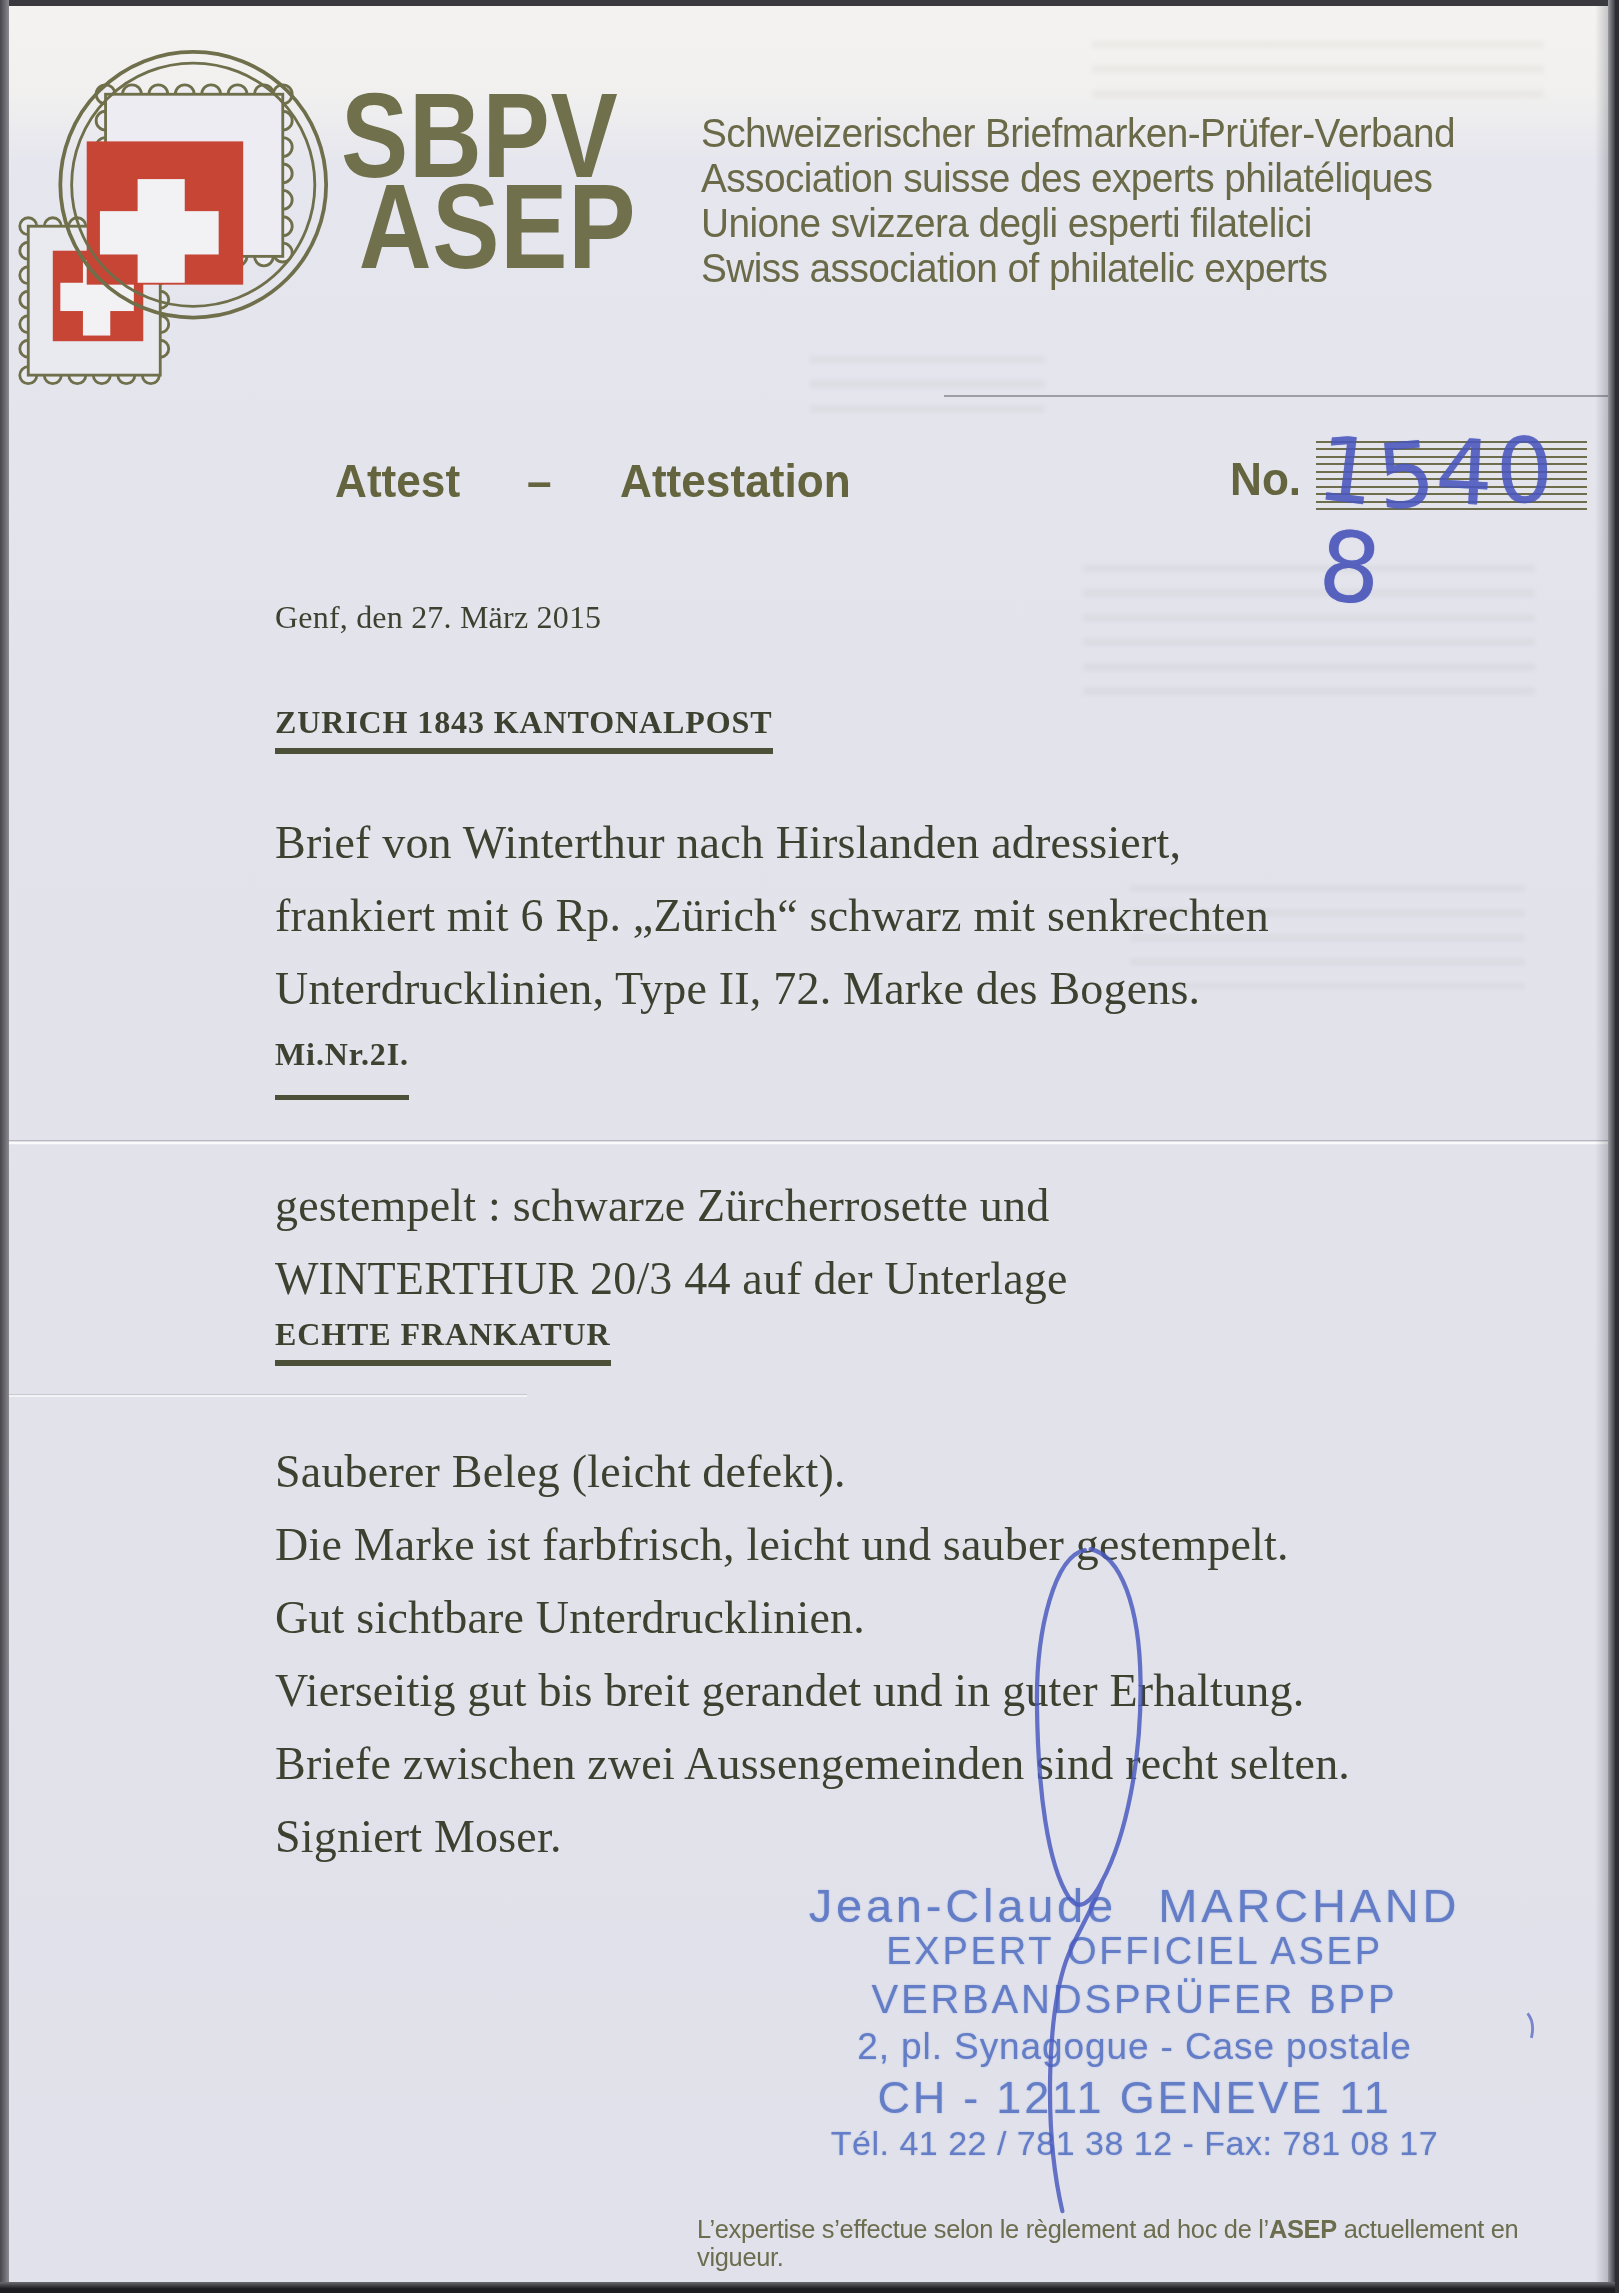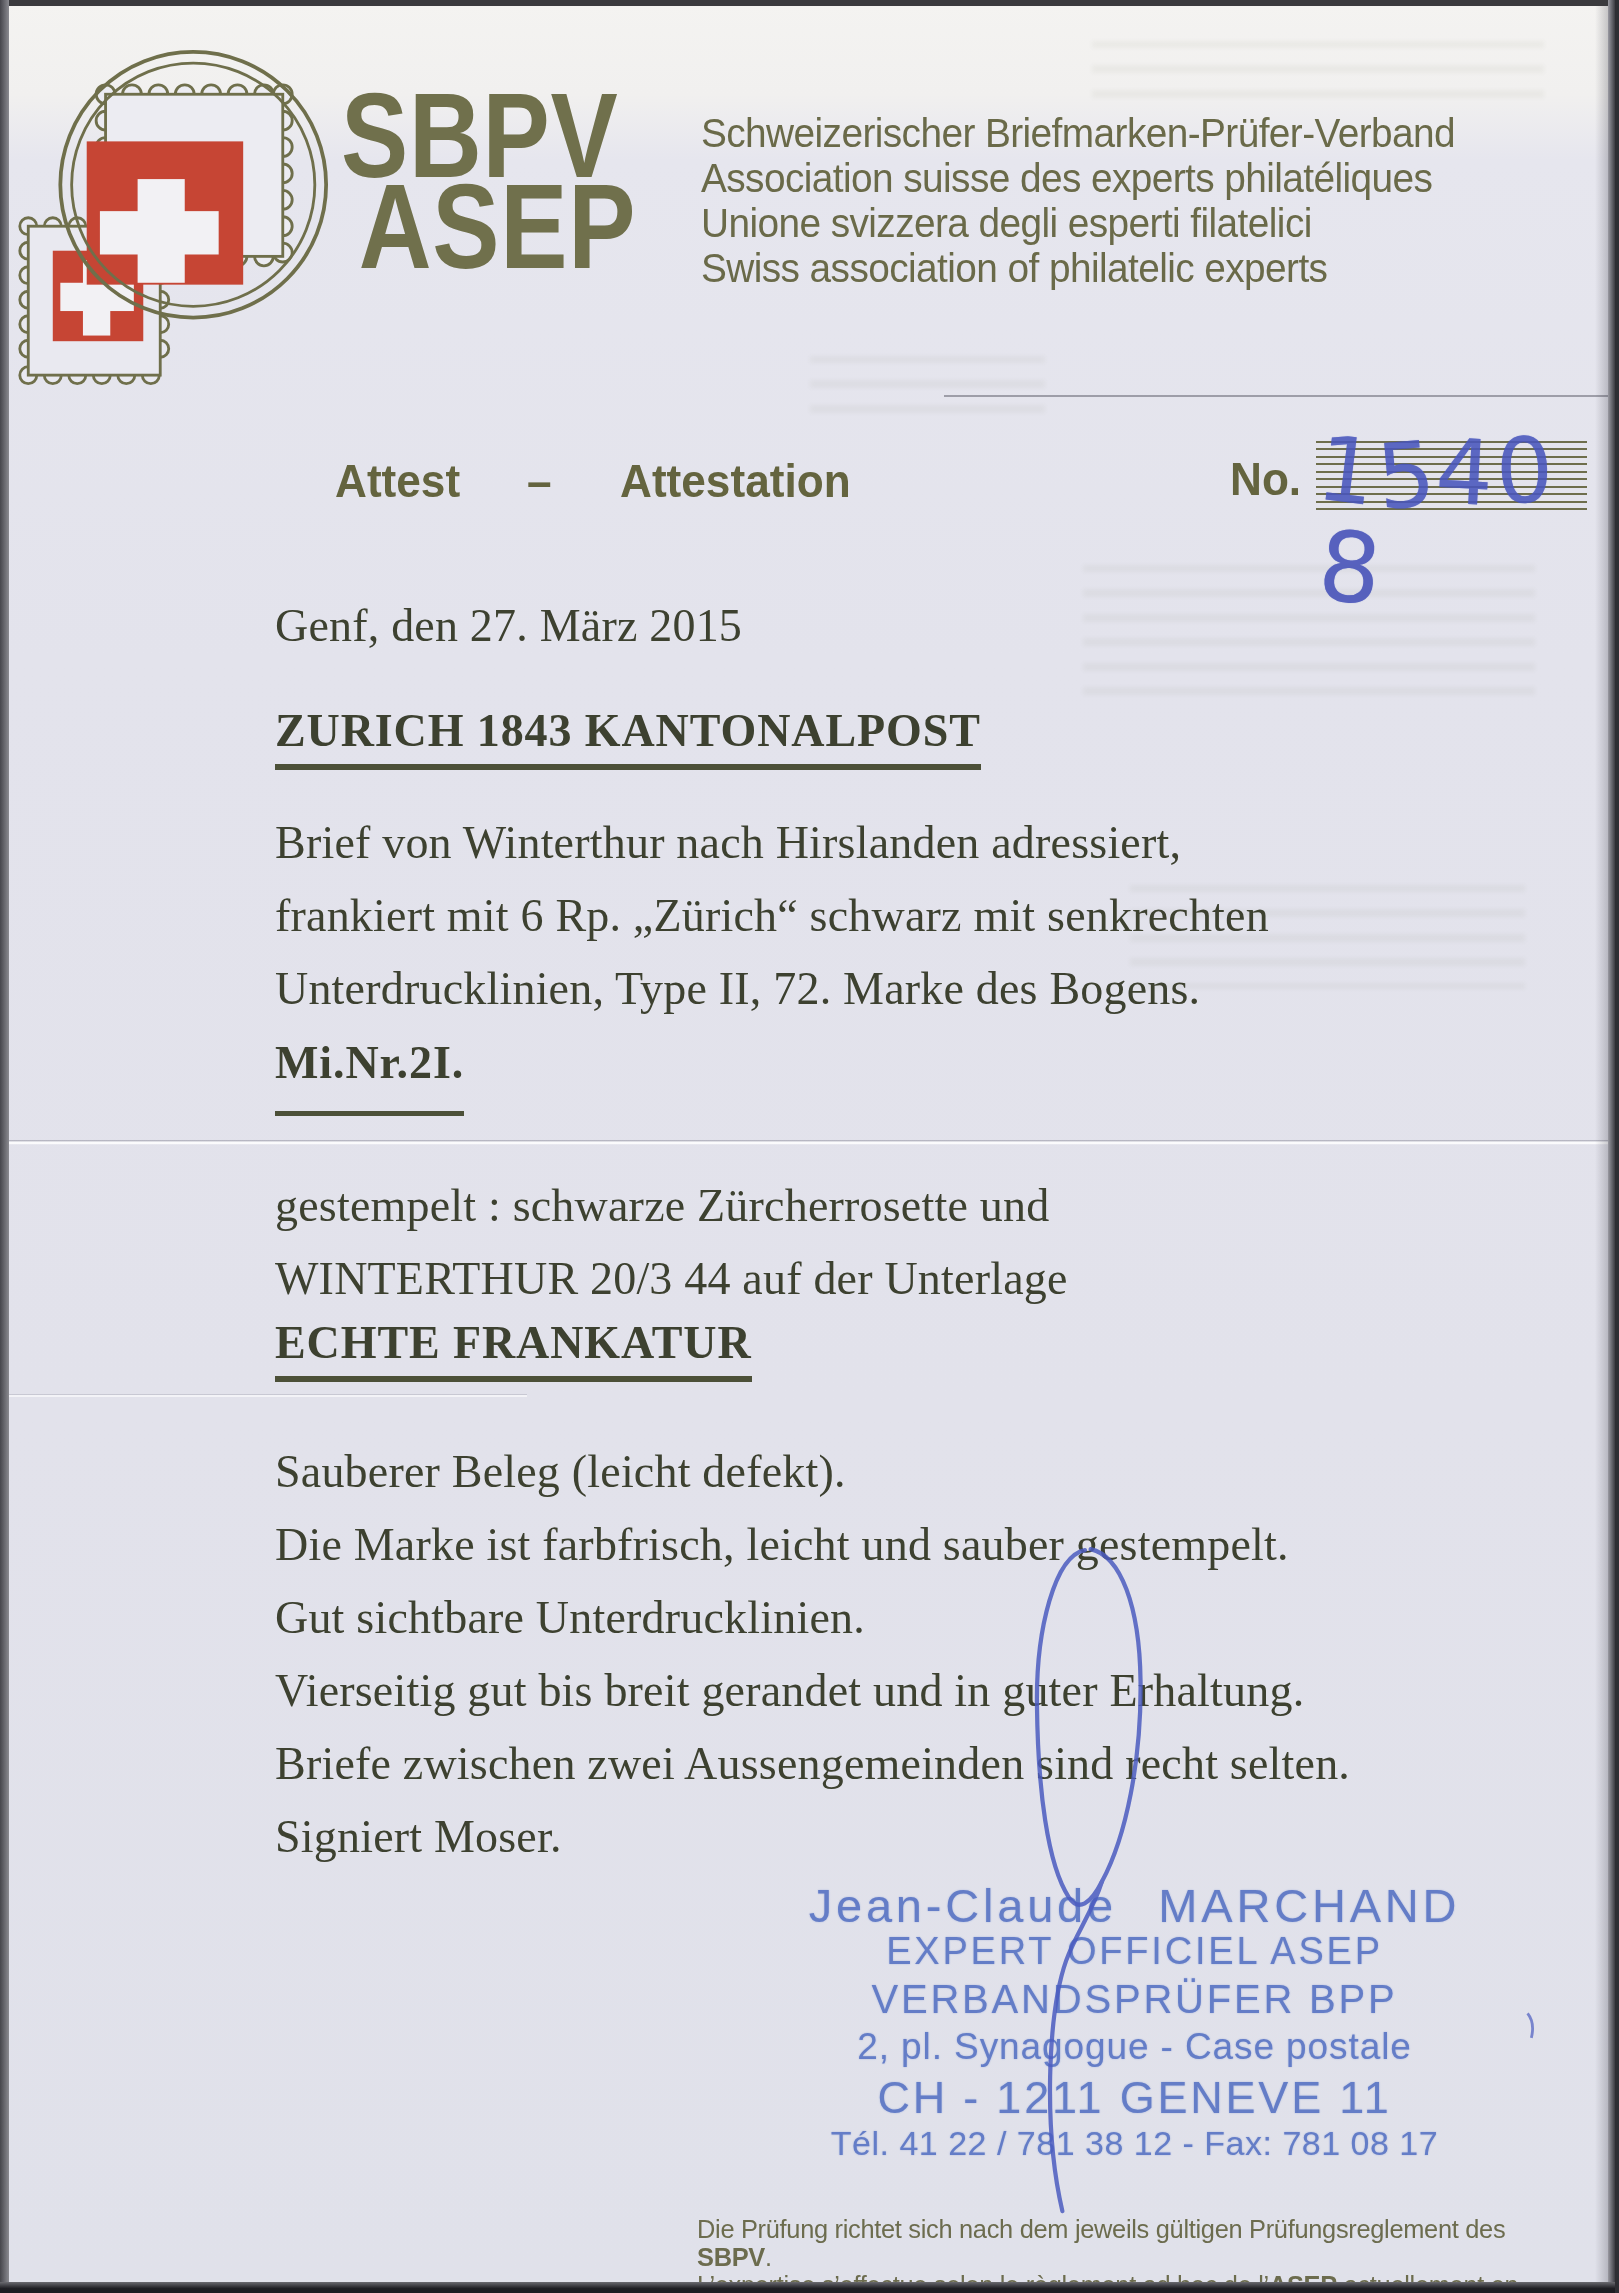--- a/index.html
+++ b/index.html
@@ -45,21 +45,21 @@
     font-family:"DejaVu Sans",sans-serif;font-size:90px;color:#4956bd;opacity:.88;letter-spacing:1.9px;
     text-shadow:0 0 0.9px rgba(70,85,190,.6);}
   .no-digits span{display:inline-block;}
   .d1{transform:rotate(7deg);}
   .d2{transform:rotate(-5deg) translateY(4.7px);}
   .d3{transform:rotate(3deg) translateY(1.9px);}
   .d4{transform:rotate(-2deg);}
   .d5{transform:rotate(5deg) translateY(-11.3px);font-size:97px;color:#4450b8;}
 
   
-  .bodyline{position:absolute;left:275px;font-size:46px;letter-spacing:0.2px;color:#3d4130;}
+  .bodyline{position:absolute;left:275px;font-size:32px;letter-spacing:0.2px;color:#3d4130;}
   .serifbold{font-weight:bold;letter-spacing:0.9px;}
   .u-thick{display:inline-block;border-bottom:6.6px solid #4c5038;padding-bottom:6.6px;}
   .para{position:absolute;left:275px;font-size:46px;letter-spacing:0.2px;color:#3d4130;line-height:73px;}
 
   
   .stampblock{position:absolute;left:800px;top:0;width:669px;text-align:center;
     font-family:"Liberation Sans",sans-serif;color:#5b76c5;opacity:.93;text-shadow:0 0 1.9px rgba(110,135,205,.55);}
   .sline{position:absolute;left:0;width:669px;}
   .s1{top:1878px;font-size:47px;letter-spacing:3.8px;word-spacing:24.5px;}
   .s2{top:1930px;font-size:38px;letter-spacing:2.8px;}
@@ -228,21 +228,20 @@
 
   <svg class="sig-svg" width="1620" height="2294" viewBox="0 0 1720 2436">
     <g fill="none" stroke="#4b5cc0" stroke-width="4.5" stroke-linecap="round" opacity=".85">
       <path d="M 1152 1646 C 1120 1652, 1100 1730, 1101 1810 C 1102 1900, 1112 1980, 1135 2015 C 1145 2030, 1158 2022, 1170 1998 C 1196 1950, 1212 1868, 1211 1785 C 1210 1706, 1190 1652, 1158 1645"></path>
       <path d="M 1170 1998 C 1160 2030, 1143 2052, 1132 2082 C 1120 2116, 1116 2160, 1115 2205 C 1114 2255, 1118 2305, 1128 2348"></path>
     </g>
     <path d="M 1622 2138 q 8 10 4 26" fill="none" stroke="#4b5cc0" stroke-width="3" opacity=".7"></path>
   </svg>
 
   <div class="footer">
-    <div><span>Die Prüfung richtet sich nach dem jeweils gültigen Prüfungsreglement des </span><b>SBPV</b><span>.</span></div>
     <div><span>L’expertise s’effectue selon le règlement ad hoc de l’</span><b>ASEP</b><span> actuellement en vigueur.</span></div>
   </div>
 
   <div class="right-shadow"></div>
   <div class="edge edge-top"></div>
   <div class="edge edge-left"></div>
   <div class="edge edge-right"></div>
   <div class="edge edge-bottom"></div>
 </div>
 

